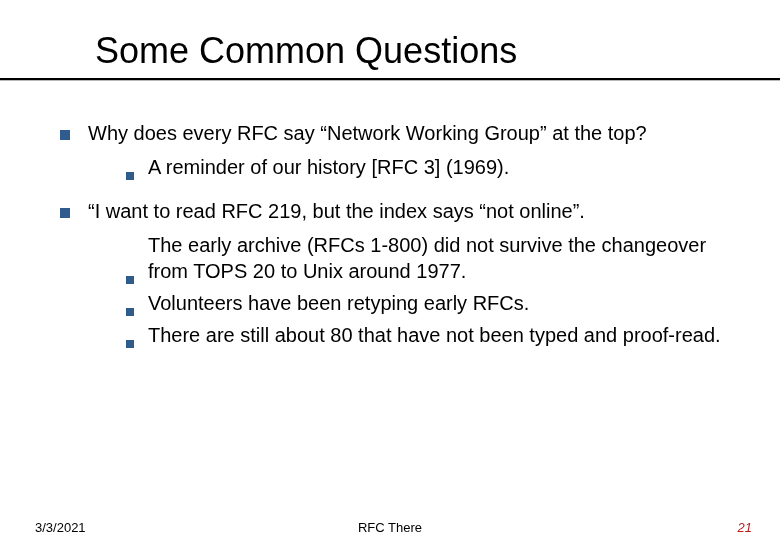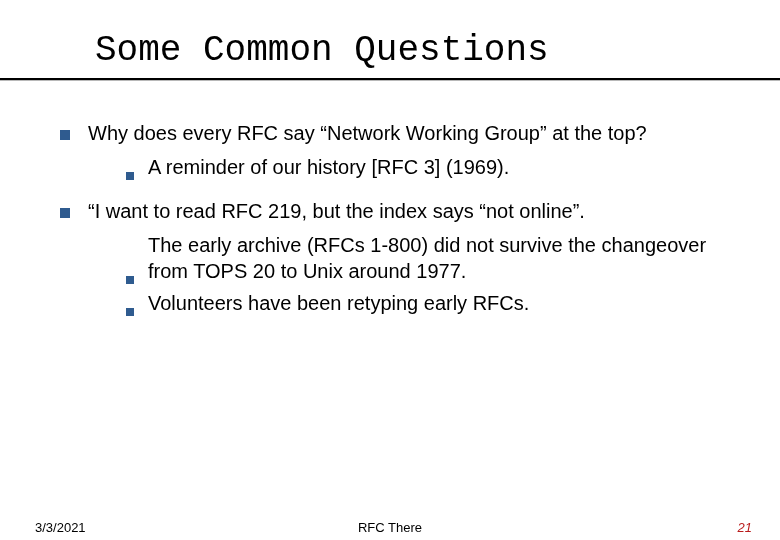--- a/index.html
+++ b/index.html
@@ -1,19 +1,19 @@
 <!DOCTYPE html>
 <html><head>
 <meta charset="utf-8">
 <style>
   * { margin: 0; padding: 0; box-sizing: border-box; }
   html, body { width: 780px; height: 540px; background: #fff; font-family: Verdana, Geneva, sans-serif; color: #000; overflow: hidden; }
   .slide { position: relative; width: 780px; height: 540px; }
   .title-wrap { position: absolute; top: 30px; left: 95px; right: 40px; }
-  .title { font-family: Liberation Mono, monospace; font-size: 36px; font-weight: 400; color: #000; letter-spacing: 0; }
+  .title { font-family: Liberation Sans, sans-serif; font-size: 36px; font-weight: 400; color: #000; letter-spacing: 0; }
   .title-underline { position: absolute; top: 78px; left: 0; width: 780px; height: 3px; }
   .title-underline .shadow { position: absolute; top: 1px; left: 0; width: 100%; height: 2px; background: #b8b8b8; }
   .title-underline .line { position: absolute; top: 0; left: 0; width: 100%; height: 2px; background: #000; }
   .content { position: absolute; top: 120px; left: 60px; right: 30px; }
   .l1 { display: flex; align-items: flex-start; margin-bottom: 6px; }
   .l1 .bullet { width: 10px; height: 10px; background: #2f5b8f; margin-top: 10px; margin-right: 18px; flex-shrink: 0; }
   .l1 .text { font-size: 20px; line-height: 1.3; }
   .l2-group { margin-left: 66px; margin-top: 8px; margin-bottom: 18px; }
   .l2 { display: flex; align-items: flex-end; margin-bottom: 6px; }
   .l2 .bullet { width: 8px; height: 8px; background: #2f5b8f; margin-top: 8px; margin-right: 14px; flex-shrink: 0; }
@@ -55,20 +55,24 @@
     </div>
     <div class="l2-group">
       <div class="l2">
         <div class="bullet"></div>
         <div class="text">The early archive (RFCs 1-800) did not survive the changeover from TOPS 20 to Unix around 1977.</div>
       </div>
       <div class="l2">
         <div class="bullet"></div>
         <div class="text">Volunteers have been retyping early RFCs.</div>
       </div>
+      <div class="l2">
+        <div class="bullet"></div>
+        <div class="text">There are still about 80 that have not been typed and proof-read.</div>
+      </div>
     </div>
 
   </div>
 
   <div class="footer">
     <div class="footer-left">3/3/2021</div>
     <div class="footer-center">RFC There</div>
     <div class="footer-right">21</div>
   </div>
 

